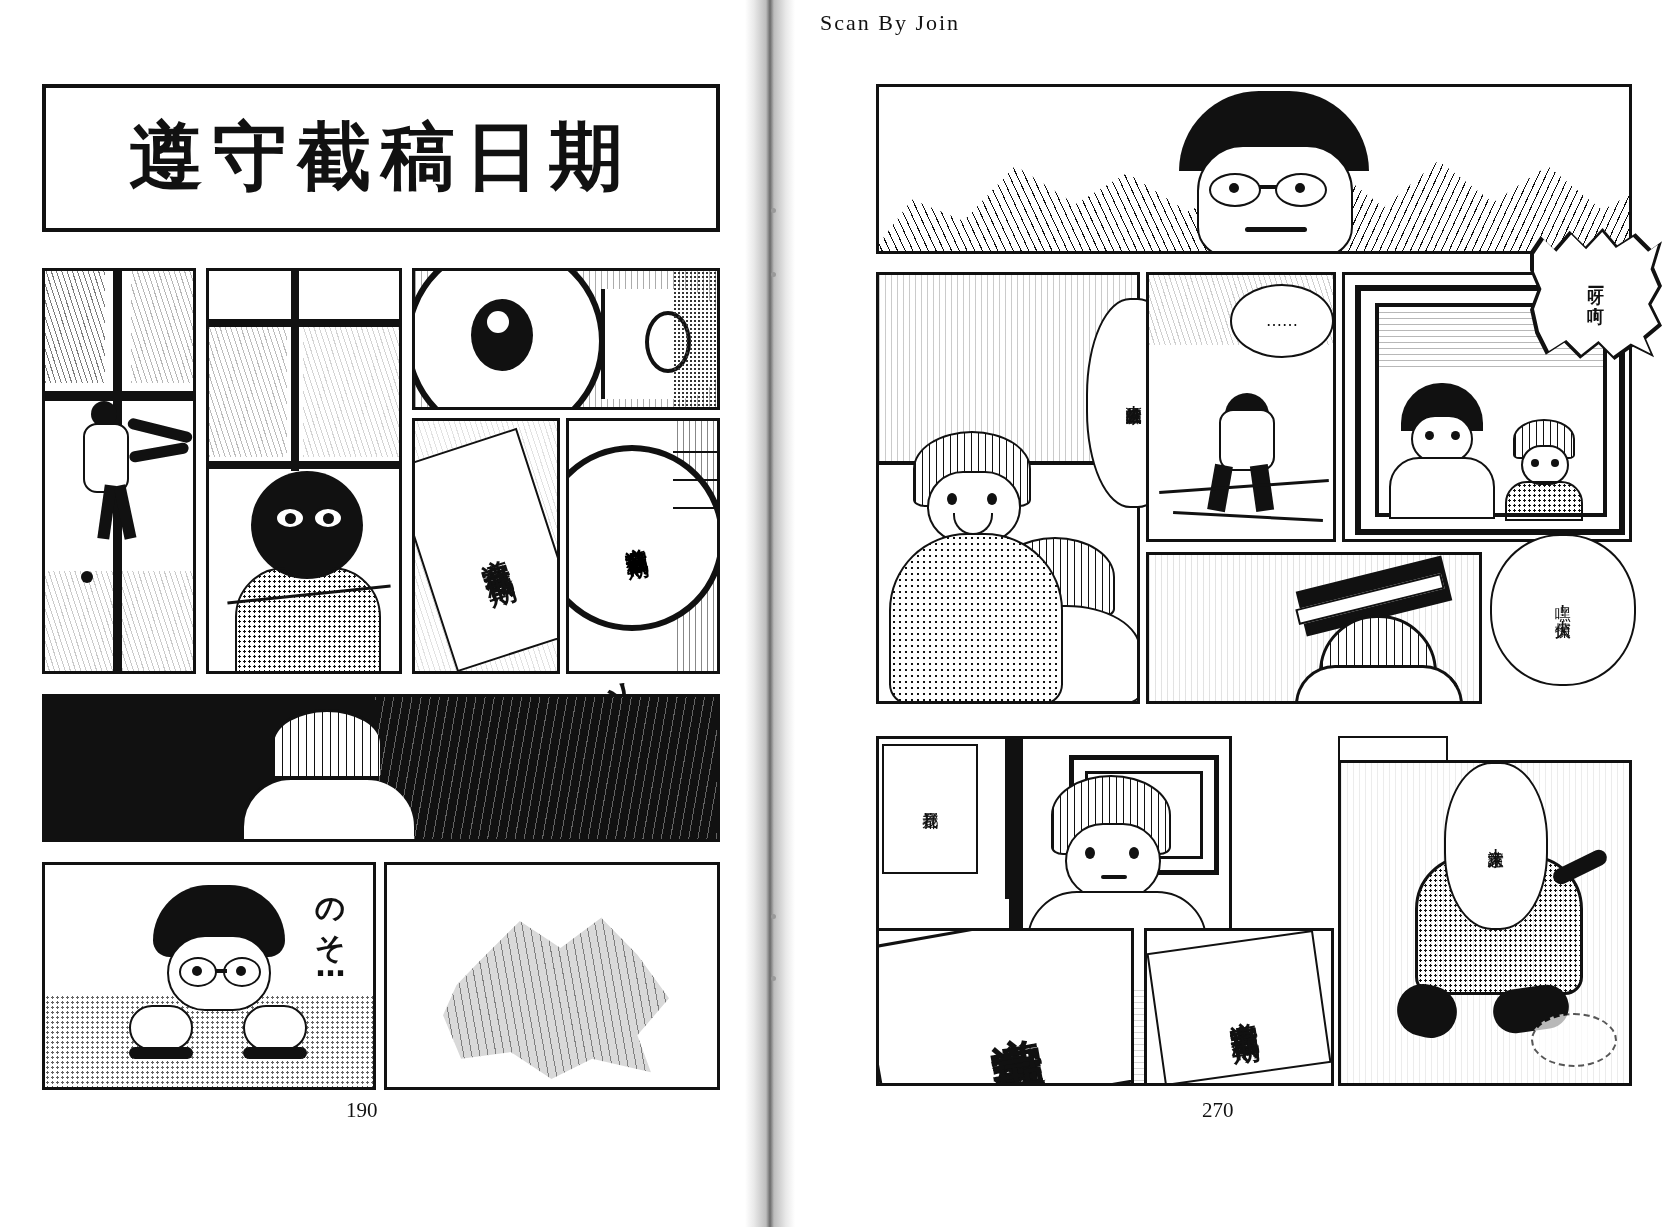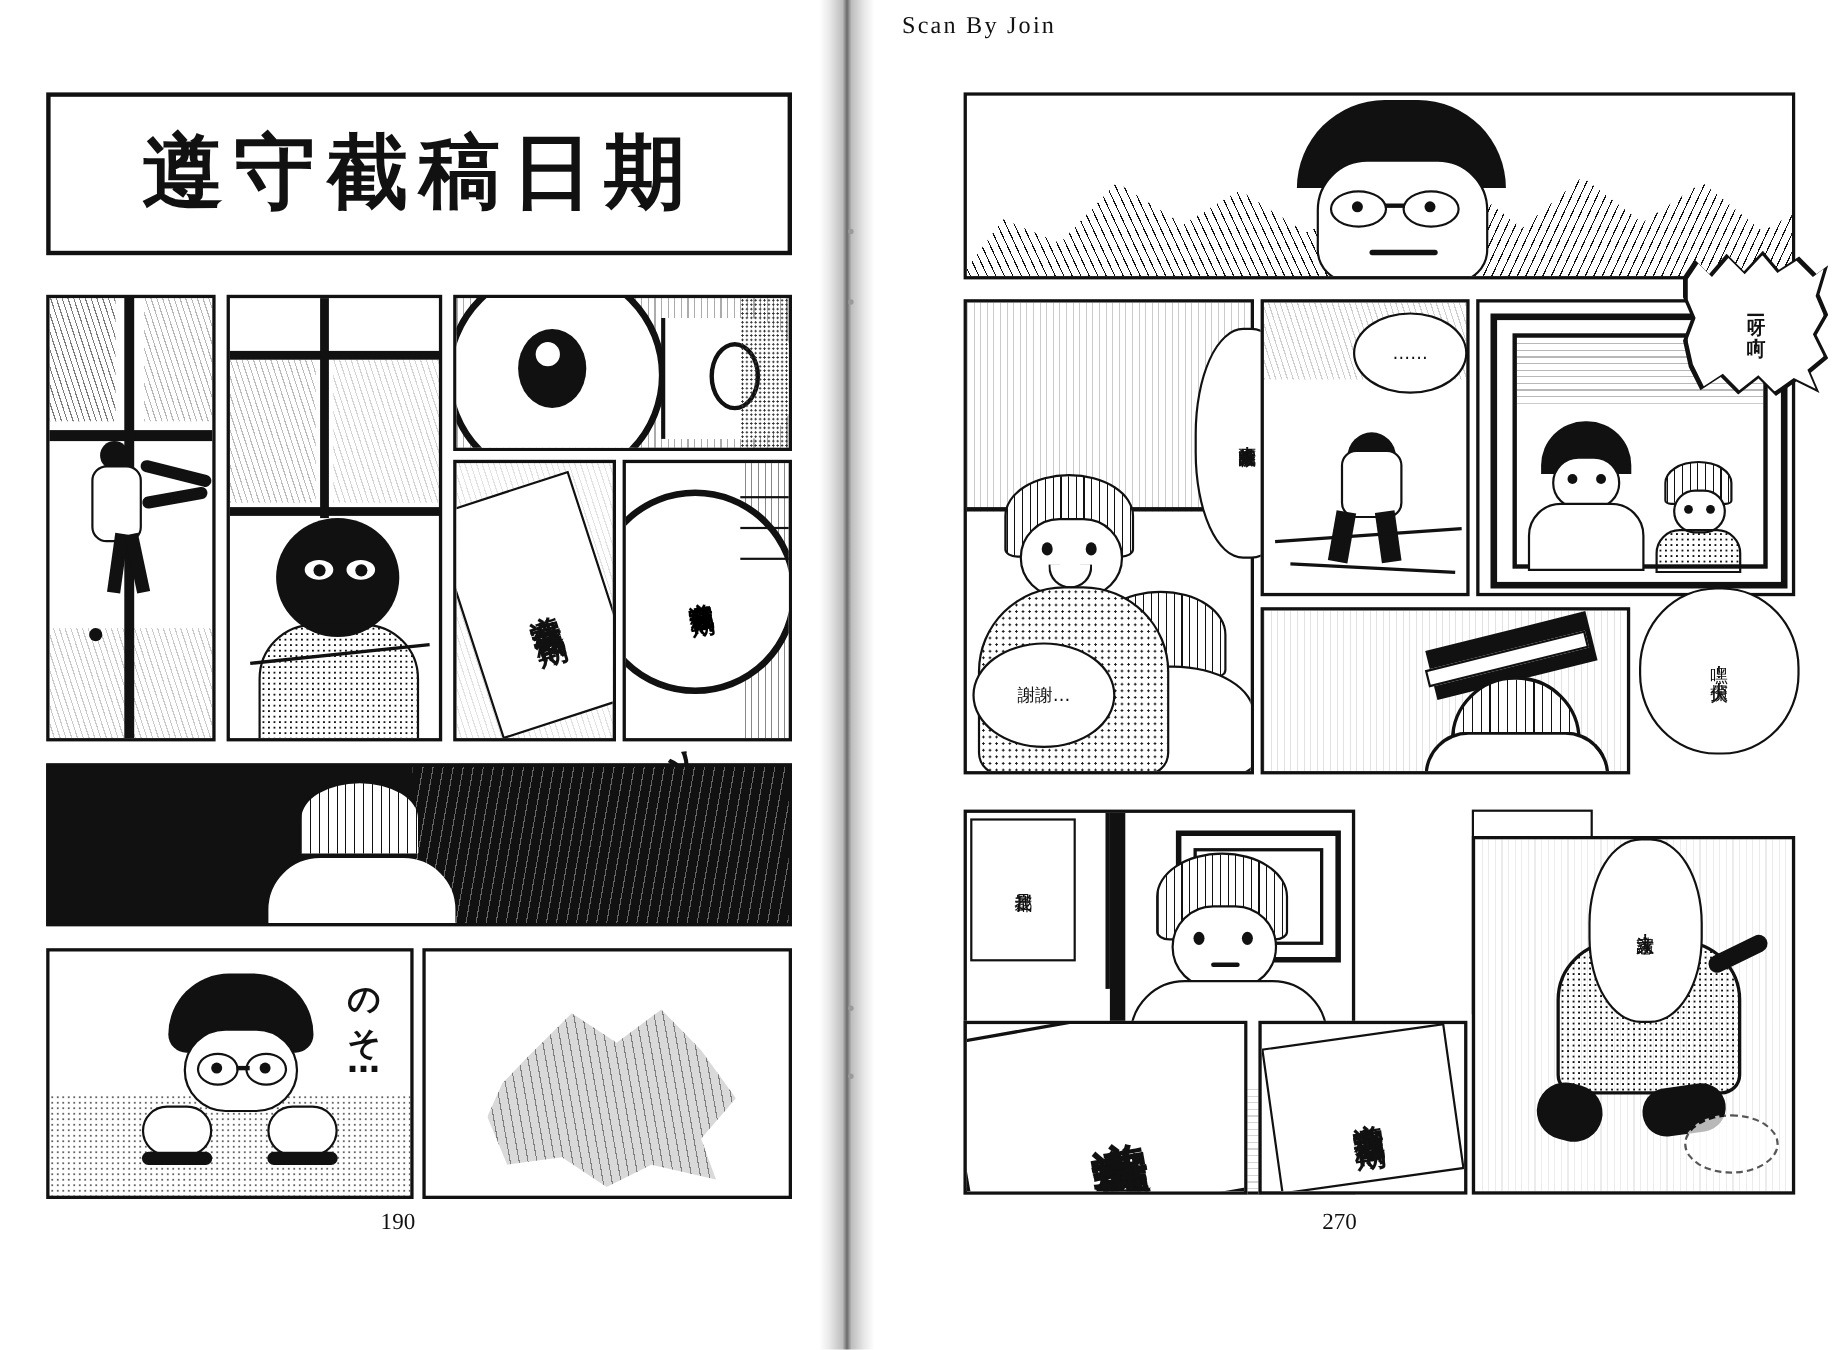--- a/index.html
+++ b/index.html
@@ -217,23 +217,20 @@
     <div class="fig white" style="left:74px;top:238px;width:40px;height:22px;border-radius:0 0 22px 22px;border-top:none;"></div>
     <div class="fig coat dotted" style="left:10px;top:258px;width:174px;height:172px;"></div>
   </div>
 
   <div class="bubble" style="left:370px;top:274px;width:124px;height:216px;border-radius:46%;">
     <span>你真丟臉耶！連這麼簡單的字都不會寫，</span>
   </div>
   <div class="bubble" style="left:296px;top:298px;width:96px;height:210px;border-radius:46%;">
     <span>可是會被人家笑話的哦！</span>
   </div>
-  <div class="bubble h" style="left:94px;top:584px;width:130px;height:96px;">
-    <span>謝謝…</span>
-  </div>
 
   <div class="panel" style="left:356px;top:272px;width:190px;height:270px;">
     <div class="fig hatch" style="left:0;top:0;width:188px;height:70px;opacity:.2;"></div>
     <div class="fig ink" style="left:76px;top:118px;width:44px;height:22px;border-radius:22px 22px 0 0;"></div>
     <div class="fig white" style="left:70px;top:134px;width:56px;height:62px;border-radius:14px;"></div>
     <div class="fig ink" style="left:62px;top:190px;width:18px;height:46px;transform:rotate(10deg);"></div>
     <div class="fig ink" style="left:104px;top:190px;width:18px;height:46px;transform:rotate(-8deg);"></div>
     <div class="fig" style="left:10px;top:210px;width:170px;height:0;border-top:3px solid #111;transform:rotate(-4deg);"></div>
     <div class="fig" style="left:24px;top:240px;width:150px;height:0;border-top:3px solid #111;transform:rotate(3deg);"></div>
   </div>

